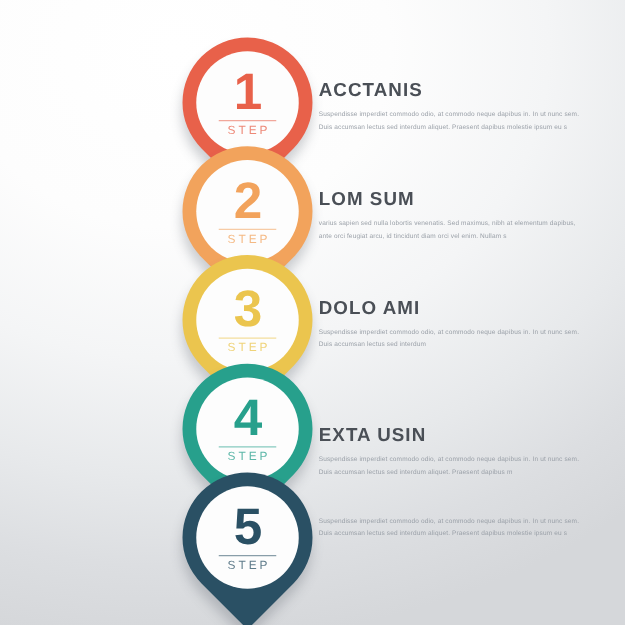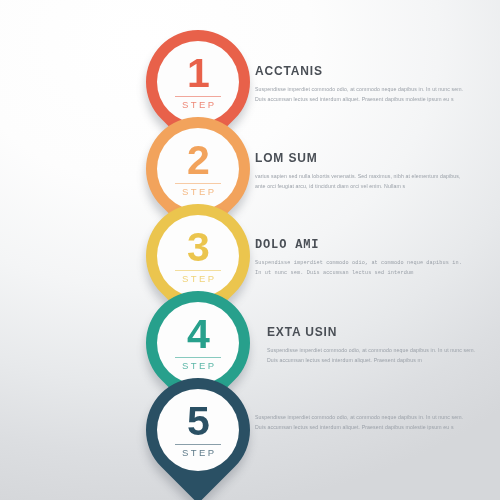--- a/index.html
+++ b/index.html
@@ -104,21 +104,21 @@
   }
 
   
   .text-block {
     position: absolute;
     left: 255px;
     width: 210px;
   }
 
   .step-title {
-    font-size: 12px;
+    font-size: 15px;
     font-weight: bold;
     letter-spacing: 0.85px;
     color: #4a4f56;
     margin: 0 0 6px 0;
     text-transform: uppercase;
   }
 
   .step-body {
     font-size: 5.2px;
     line-height: 1.95;
@@ -168,37 +168,37 @@
     <div class="step-row" style="top:204px;">
       <div class="pin-wrap">
         <div class="pin" id="pin-2" style="background: rgb(235, 197, 78);">
           <div class="pin-inner">
             <div class="pin-number" id="num-2" style="color: rgb(235, 197, 78);">3</div>
             <div class="pin-rule" id="rule-2" style="background: rgb(235, 197, 78);"></div>
             <div class="pin-step-label" id="lbl-2" style="color: rgb(235, 197, 78);">STEP</div>
           </div>
         </div>
       </div>
-      <div class="text-block" style="top:34px;font-family:Liberation Mono, monospace;">
+      <div class="text-block" style="top:34px;">
         <h3 class="step-title">DOLO AMI</h3>
         <p class="step-body">Suspendisse imperdiet commodo odio, at commodo neque dapibus in. In ut nunc sem. Duis accumsan lectus sed interdum</p>
       </div>
     </div>
 
     <div class="step-row" style="top:291px;">
       <div class="pin-wrap">
         <div class="pin" id="pin-3" style="background: rgb(39, 160, 140);">
           <div class="pin-inner">
             <div class="pin-number" id="num-3" style="color: rgb(39, 160, 140);">4</div>
             <div class="pin-rule" id="rule-3" style="background: rgb(39, 160, 140);"></div>
             <div class="pin-step-label" id="lbl-3" style="color: rgb(39, 160, 140);">STEP</div>
           </div>
         </div>
       </div>
-      <div class="text-block" style="top:34px;margin-left:12px;">
+      <div class="text-block" style="top:49px;">
         <h3 class="step-title">EXTA USIN</h3>
         <p class="step-body">Suspendisse imperdiet commodo odio, at commodo neque dapibus in. In ut nunc sem. Duis accumsan lectus sed interdum aliquet. Praesent dapibus m</p>
       </div>
     </div>
 
     <div class="step-row" style="top:378px;">
       <div class="pin-wrap">
         <div class="pin" id="pin-4" style="background: rgb(42, 80, 100);">
           <div class="pin-inner">
             <div class="pin-number" id="num-4" style="color: rgb(42, 80, 100);">5</div>

